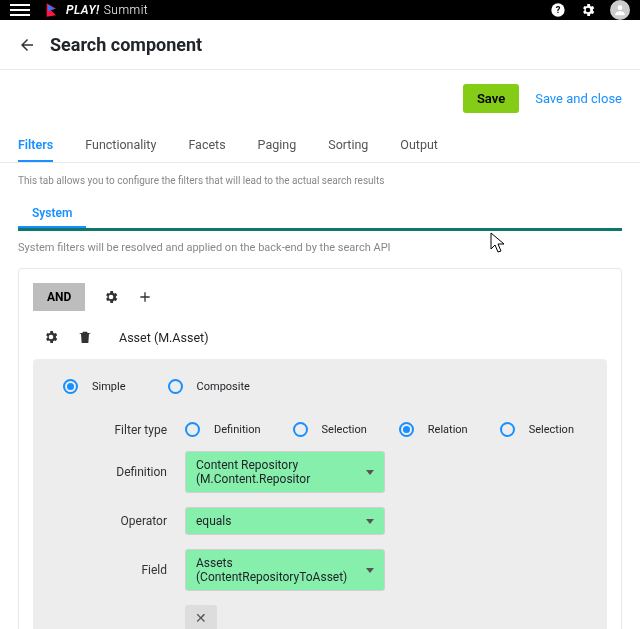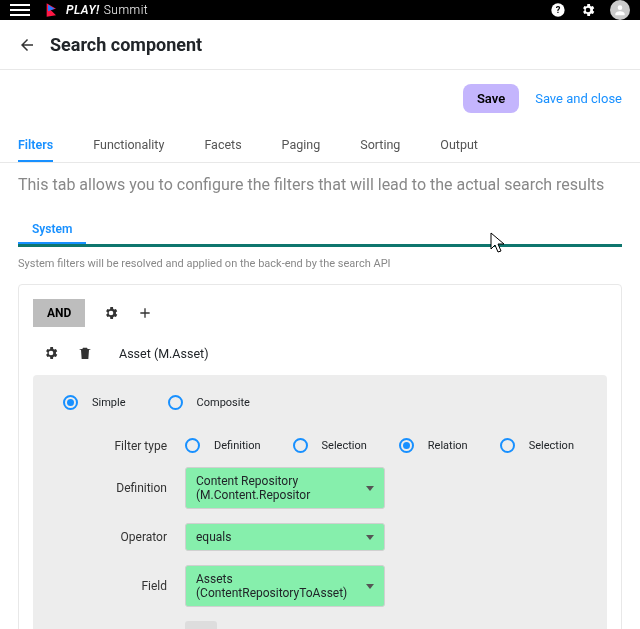--- a/index.html
+++ b/index.html
@@ -11,27 +11,27 @@
   .brand-logo{width:16px;height:16px;margin-right:6px}
   .brand-thin{font-weight:300;font-style:normal;margin-left:4px}
   .top-actions{margin-left:auto;display:flex;align-items:center;gap:14px}
   .ticon{width:16px;height:16px;fill:#fff;cursor:pointer}
   .avatar{width:20px;height:20px;border-radius:50%;background:#ccc;display:flex;align-items:center;justify-content:center}
   .avatar svg{width:14px;height:14px;fill:#fff}
   .header{display:flex;align-items:center;padding:14px 18px;border-bottom:1px solid #e8e8e8}
   .back{width:18px;height:18px;margin-right:14px;cursor:pointer}
   .page-title{font-size:18px;font-weight:700}
   .save-row{display:flex;justify-content:flex-end;align-items:center;gap:16px;padding:14px 18px}
-  .btn-primary{background:#c4b5fd;border:none;border-radius:8px;padding:7px 14px;font-size:13px;font-weight:600;cursor:pointer}
+  .btn-primary{background:#84cc16;border:none;border-radius:3px;padding:7px 14px;font-size:13px;font-weight:600;cursor:pointer}
   .link{color:#1890ff;font-size:13px;cursor:pointer}
-  .tabs{display:flex;gap:40px;padding:0 18px;border-bottom:1px solid #e8e8e8}
+  .tabs{display:flex;gap:32px;padding:0 18px;border-bottom:1px solid #e8e8e8}
   .tab{padding:10px 0 8px;font-size:12.5px;color:#555;cursor:pointer;border-bottom:2px solid transparent}
   .tab.active{color:#1890ff;border-bottom-color:#1890ff;font-weight:600}
   .content{padding:12px 18px}
-  .desc{font-size:16px;color:#888;margin-bottom:20px}
+  .desc{font-size:10px;color:#888;margin-bottom:12px}
   .subtabs{display:flex;border-bottom:3px solid #0f766e;margin-bottom:10px}
   .subtab{padding:8px 14px 6px;font-size:12px;color:#1890ff;border-bottom:2px solid #1890ff;font-weight:600;cursor:pointer}
   .hint{font-size:11px;color:#888;margin-bottom:14px}
   .panel{border:1px solid #e8e8e8;border-radius:4px;padding:14px}
   .toolbar{display:flex;align-items:center;gap:18px;margin-bottom:14px}
   .and-btn{background:#bdbdbd;border:none;padding:7px 14px;font-size:12px;font-weight:700;cursor:pointer}
   .ticon-dark{width:16px;height:16px;fill:#333;cursor:pointer}
   .asset-row{display:flex;align-items:center;gap:18px;padding:4px 4px 14px 10px;font-size:12.5px}
   .asset-label{margin-left:8px}
   .config-box{background:#ededed;border-radius:4px;padding:20px 22px}

